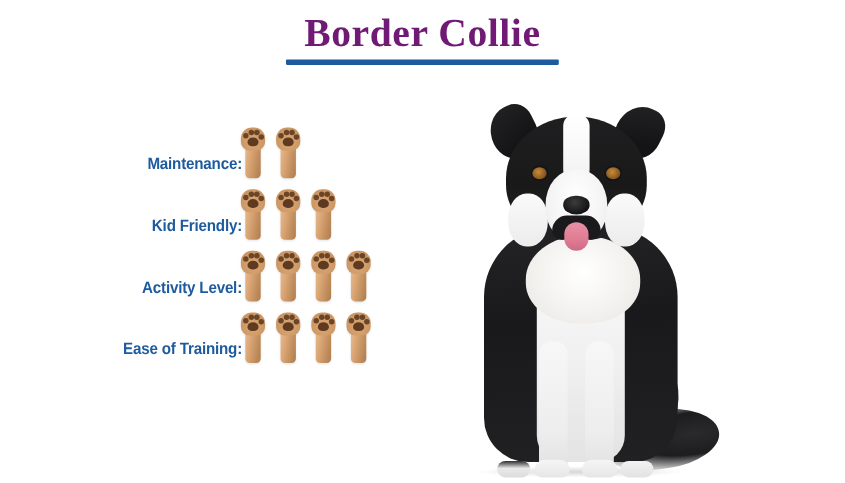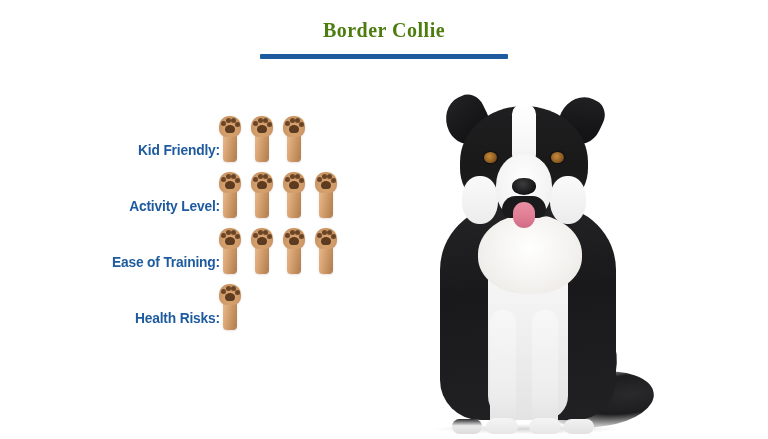--- a/index.html
+++ b/index.html
@@ -25,23 +25,23 @@
   
   .title-block {
     position: absolute;
     top: 10px;
     left: 0;
     width: 768px;
     text-align: center;
   }
   .breed-title {
     font-family: "Liberation Serif", "DejaVu Serif", serif;
-    font-size: 20px;
+    font-size: 36px;
     font-weight: 700;
-    color: #4d7c0f;
+    color: #701a75;
     letter-spacing: 0.5px;
     line-height: 40px;
   }
   .title-rule {
     width: 248px;
     height: 5px;
     background: #1d5a9e;
     margin: 4px auto 0 auto;
     border-radius: 1px;
   }
@@ -321,20 +321,45 @@
 
 <div class="infographic">
 
   <div class="title-block">
     <div class="breed-title">Border Collie</div>
     <div class="title-rule"></div>
   </div>
 
   <div class="ratings">
 
+    <div class="rating-row">
+      <div class="rating-label">Maintenance:</div>
+      <div class="paw-strip">
+        <div class="paw">
+          <div class="leg"></div>
+          <div class="pad-area">
+            <div class="pad center"></div>
+            <div class="pad t1"></div>
+            <div class="pad t2"></div>
+            <div class="pad t3"></div>
+            <div class="pad t4"></div>
+          </div>
+        </div>
+        <div class="paw">
+          <div class="leg"></div>
+          <div class="pad-area">
+            <div class="pad center"></div>
+            <div class="pad t1"></div>
+            <div class="pad t2"></div>
+            <div class="pad t3"></div>
+            <div class="pad t4"></div>
+          </div>
+        </div>
+      </div>
+    </div>
 
     <div class="rating-row">
       <div class="rating-label">Kid Friendly:</div>
       <div class="paw-strip">
         <div class="paw">
           <div class="leg"></div>
           <div class="pad-area">
             <div class="pad center"></div>
             <div class="pad t1"></div>
             <div class="pad t2"></div>
@@ -450,35 +475,20 @@
             <div class="pad center"></div>
             <div class="pad t1"></div>
             <div class="pad t2"></div>
             <div class="pad t3"></div>
             <div class="pad t4"></div>
           </div>
         </div>
       </div>
     </div>
 
-    <div class="rating-row">
-      <div class="rating-label">Health Risks:</div>
-      <div class="paw-strip">
-        <div class="paw">
-          <div class="leg"></div>
-          <div class="pad-area">
-            <div class="pad center"></div>
-            <div class="pad t1"></div>
-            <div class="pad t2"></div>
-            <div class="pad t3"></div>
-            <div class="pad t4"></div>
-          </div>
-        </div>
-      </div>
-    </div>
 
   </div>
 
   <div class="dog-photo">
     <div class="dog-shadow"></div>
     <div class="tail"></div>
     <div class="tail2"></div>
     <div class="body-black"></div>
     <div class="hind-foot"></div>
     <div class="hind-foot right"></div>

